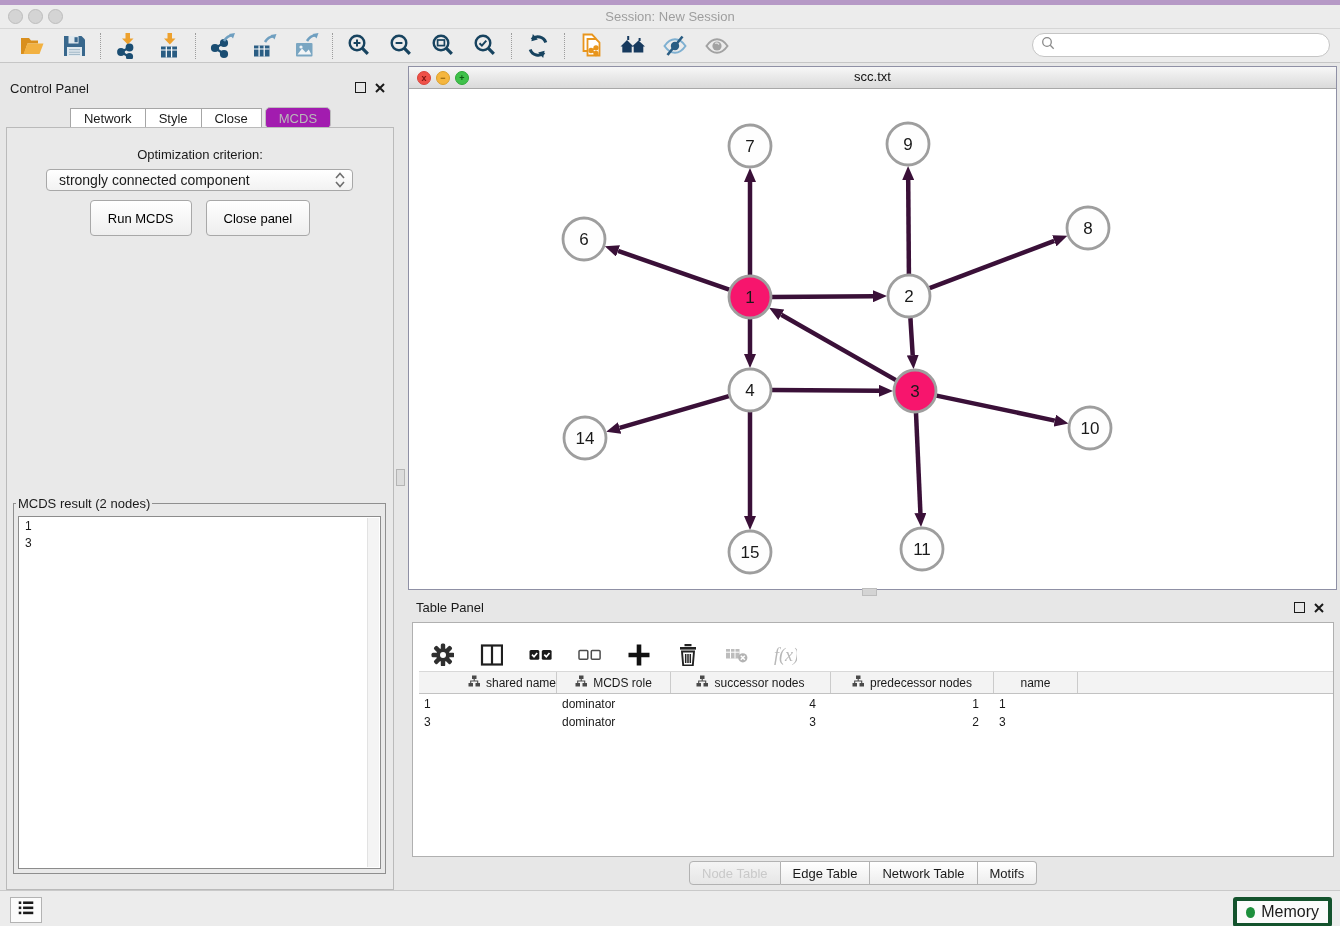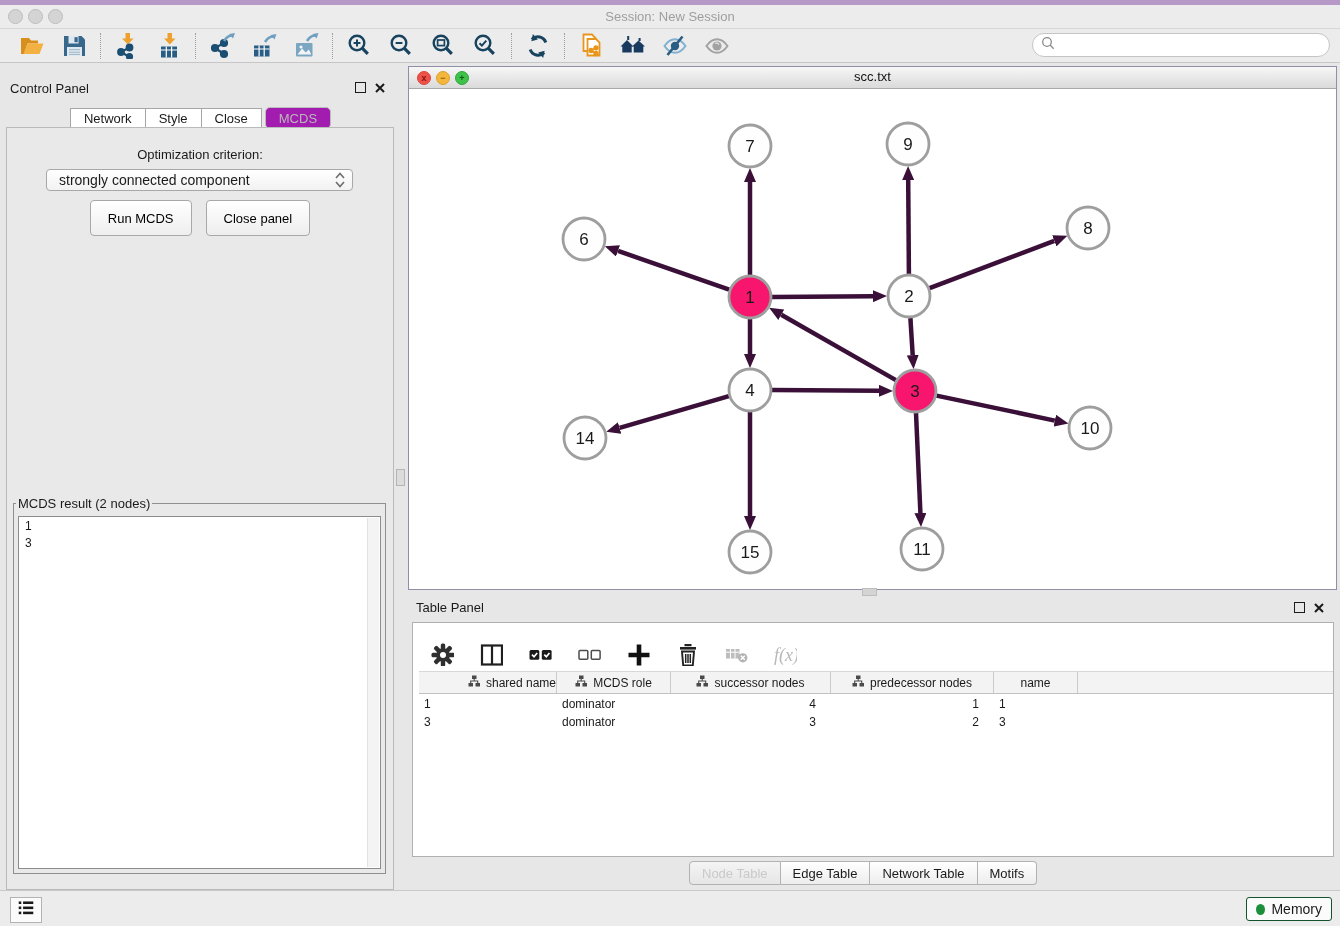--- a/index.html
+++ b/index.html
@@ -91,22 +91,22 @@
           background:linear-gradient(#ffffff,#ededed);border:1px solid #b2b2b2;border-left:none;}
   .tp-tab:first-child{border-left:1px solid #b2b2b2;border-radius:4px 0 0 4px;}
   .tp-tab:last-child{border-radius:0 4px 4px 0;}
   .tp-tab.active{color:#c9c9c9;background:linear-gradient(#f4f4f4,#e6e6e6);}
 
   
   .statusbar{left:0;right:0;top:890px;height:36px;background:#ececec;border-top:1px solid #c9c9c9;}
   .list-btn{left:10px;top:6px;width:30px;height:24px;background:#fbfbfb;border:1px solid #b3b3b3;
             display:flex;align-items:center;justify-content:center;}
   .list-btn svg{width:18px;height:16px;}
-  .memory-btn{right:8px;top:6px;height:22px;padding:0 9px;background:#fbfbfb;border:1px solid #14532d;
-              border-radius:3px;display:flex;align-items:center;gap:6px;font-size:14px;}
+  .memory-btn{right:8px;top:6px;height:22px;padding:0 9px;background:#fbfbfb;border:4px solid #14532d;
+              border-radius:3px;display:flex;align-items:center;gap:6px;font-size:16px;}
   .mem-dot{width:9px;height:11px;border-radius:50%;background:#1d8f3c;}
 </style>
 </head>
 <body>
 
 <div class="abs desktop-strip"></div>
 <div class="abs titlebar">
   <span class="abs traffic-dot" style="left:8px"></span>
   <span class="abs traffic-dot" style="left:28px"></span>
   <span class="abs traffic-dot" style="left:48px"></span>

